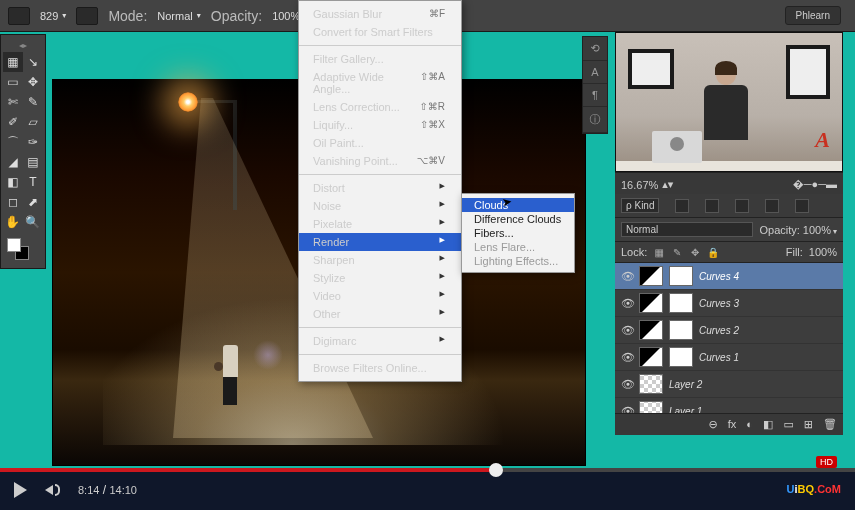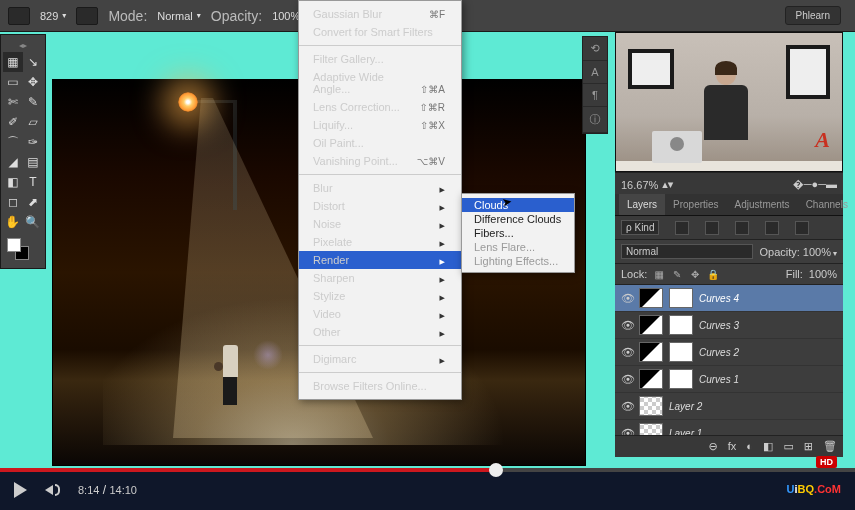--- a/index.html
+++ b/index.html
@@ -1,17 +1,17 @@
 <!DOCTYPE html>
 <html><head>
 <meta charset="utf-8">
 <style>
 *{margin:0;padding:0;box-sizing:border-box;font-family:"Helvetica Neue",Arial,sans-serif;font-size:11px;color:#ccc}
 body{width:855px;height:510px;background:#000;overflow:hidden;position:relative}
-.app{position:absolute;top:0;left:0;width:855px;height:470px;background:#5eead4}
+.app{position:absolute;top:0;left:0;width:855px;height:470px;background:#14b8a6}
 .optbar{height:32px;background:#434343;display:flex;align-items:center;padding:0 8px;border-bottom:1px solid #1a1a1a;gap:10px}
 .opt-sw{width:22px;height:18px;background:#2a2a2a;border:1px solid #1a1a1a;border-radius:2px}
 .opt-lbl{color:#bbb;font-size:14px}
 .opt-drop{display:flex;align-items:center;gap:2px;color:#ddd}
 .opt-drop::after{content:"▾";font-size:8px;margin-left:2px}
 .dtab{position:absolute;right:14px;top:6px;background:#333;padding:3px 10px;border:1px solid #222;border-radius:3px;font-size:10px}
 .tools{position:absolute;left:0;top:34px;width:46px;background:#434343;border:1px solid #1a1a1a;padding:4px 2px;display:grid;grid-template-columns:1fr 1fr;gap:0}
 .tools::before{content:"◂▸";display:block;grid-column:1/3;text-align:center;font-size:8px;color:#888;padding:2px 0}
 .tool{width:20px;height:20px;display:flex;align-items:center;justify-content:center;font-size:12px;color:#ddd;cursor:pointer}
 .tool.sel{background:#2a2a2a}
@@ -23,21 +23,21 @@
 .lamp::before{content:"";position:absolute;left:-40px;top:0;width:42px;height:3px;background:#1a1a1a}
 .lamp::after{content:"";position:absolute;left:-55px;top:-8px;width:20px;height:20px;border-radius:50%;background:radial-gradient(circle,#fff 10%,#ffcc66 30%,#ff9933 60%,transparent 100%);box-shadow:0 0 30px 15px rgba(255,180,80,.6)}
 .glow{position:absolute;left:50px;bottom:20px;width:420px;height:160px;background:radial-gradient(ellipse at 45% 100%,rgba(255,240,200,.5) 0%,rgba(255,220,150,.25) 30%,transparent 65%)}
 .beam{position:absolute;left:120px;top:18px;width:200px;height:340px;background:linear-gradient(to bottom,rgba(255,230,180,.15),rgba(255,230,180,.25));clip-path:polygon(14% 0,20% 0,100% 100%,0 100%)}
 .person{position:absolute;left:166px;bottom:52px;width:22px;height:68px}
 .person .hd{width:9px;height:9px;border-radius:50%;background:#4a3828;margin:0 auto}
 .person .bd{width:15px;height:32px;background:#d8d0c0;margin:0 auto 0;border-radius:3px 3px 0 0}
 .person .lg{width:14px;height:28px;background:#1a1a1a;margin:0 auto}
 .flare{position:absolute;left:200px;bottom:95px;width:30px;height:30px;border-radius:50%;background:radial-gradient(circle,rgba(200,180,255,.4),transparent 70%)}
 .menu{position:absolute;left:298px;top:0;width:164px;background:#f2f2f2;border:1px solid #999;box-shadow:2px 2px 8px rgba(0,0,0,.4);padding:4px 0}
-.menu .mi{padding:3px 16px 3px 14px;color:#222;font-size:11px;display:flex;justify-content:space-between;align-items:flex-end;cursor:default}
+.menu .mi{padding:3px 16px 3px 14px;color:#222;font-size:11px;display:flex;justify-content:space-between;align-items:flex-start;cursor:default}
 .menu .mi.dis{color:#9a9a9a}
 .menu .mi.sub::after{content:"▶";font-size:7px;color:#333}
 .menu .mi.hl{background:#2a5fce;color:#fff}
 .menu .mi.hl::after{color:#fff}
 .menu .sep{height:1px;background:#ccc;margin:4px 0}
 .menu .sc{font-size:10px;color:#777}
 .submenu{position:absolute;left:461px;top:193px;width:114px;background:#f2f2f2;border:1px solid #999;box-shadow:2px 2px 8px rgba(0,0,0,.4);padding:4px 0}
 .submenu .mi{padding:1px 12px;color:#222;font-size:11px;cursor:default}
 .submenu .mi.hl{background:#2a5fce;color:#fff}
 .submenu .mi.dis{color:#9a9a9a}
@@ -88,21 +88,21 @@
 .play{width:0;height:0;border-left:13px solid #ccc;border-top:8px solid transparent;border-bottom:8px solid transparent;cursor:pointer}
 .vol{display:flex;align-items:center;gap:2px;cursor:pointer}
 .vol .spk{width:0;height:0;border-right:8px solid #ccc;border-top:5px solid transparent;border-bottom:5px solid transparent}
 .vol .arc{width:5px;height:12px;border:2px solid #ccc;border-left:none;border-radius:0 10px 10px 0}
 .time{font-size:12px;color:#ddd}
 .watermark{position:absolute;right:14px;bottom:10px;font-family:Arial;font-size:28px;font-weight:bold}
 .watermark .u{color:#3399ff}
 .watermark .i{color:#fff}
 .watermark .bq{color:#ffcc00}
 .watermark .com{color:#ff3333}
-.hd{position:absolute;right:18px;bottom:42px;background:#cc0000;color:#fff;font-size:9px;font-weight:bold;padding:1px 4px;border-radius:2px}
+.hd{position:absolute;right:18px;bottom:42px;background:#cc0000;color:#fff;font-size:9px;font-weight:normal;padding:1px 4px;border-radius:2px}
 </style>
 </head>
 <body>
 
 <div class="app">
 
   <div class="optbar">
     <div class="opt-sw"></div>
     <div class="opt-drop">829</div>
     <div class="opt-sw"></div>
@@ -183,23 +183,20 @@
       </div>
       <div class="mi dis">
         <span>Oil Paint...</span>
       </div>
       <div class="mi">
         <span>Vanishing Point...</span>
         <span class="sc">⌥⌘V</span>
       </div>
       <div class="sep"></div>
       <div class="mi sub">
-        <span>Blur</span>
-      </div>
-      <div class="mi sub">
         <span>Distort</span>
       </div>
       <div class="mi sub">
         <span>Noise</span>
       </div>
       <div class="mi sub">
         <span>Pixelate</span>
       </div>
       <div class="mi sub hl">
         <span>Render</span>
@@ -246,26 +243,20 @@
         </div>
       <div class="uibq">A</div>
     </div>
     <div class="zoom">
         <span>16.67%</span>
         <span>▴▾</span>
         <span style="flex:1"></span>
         <span>�─●─▬</span>
       </div>
 
-    <div class="ptabs" id="ptabs">
-        <div class="ptab act">Layers</div>
-        <div class="ptab">Properties</div>
-        <div class="ptab">Adjustments</div>
-        <div class="ptab">Channels</div>
-      </div>
 
     <div class="strip">
       <span class="kind">ρ Kind</span>
       <span class="ic"></span>
       <span class="ic"></span>
       <span class="ic"></span>
       <span class="ic"></span>
       <span class="ic"></span>
     </div>
 

